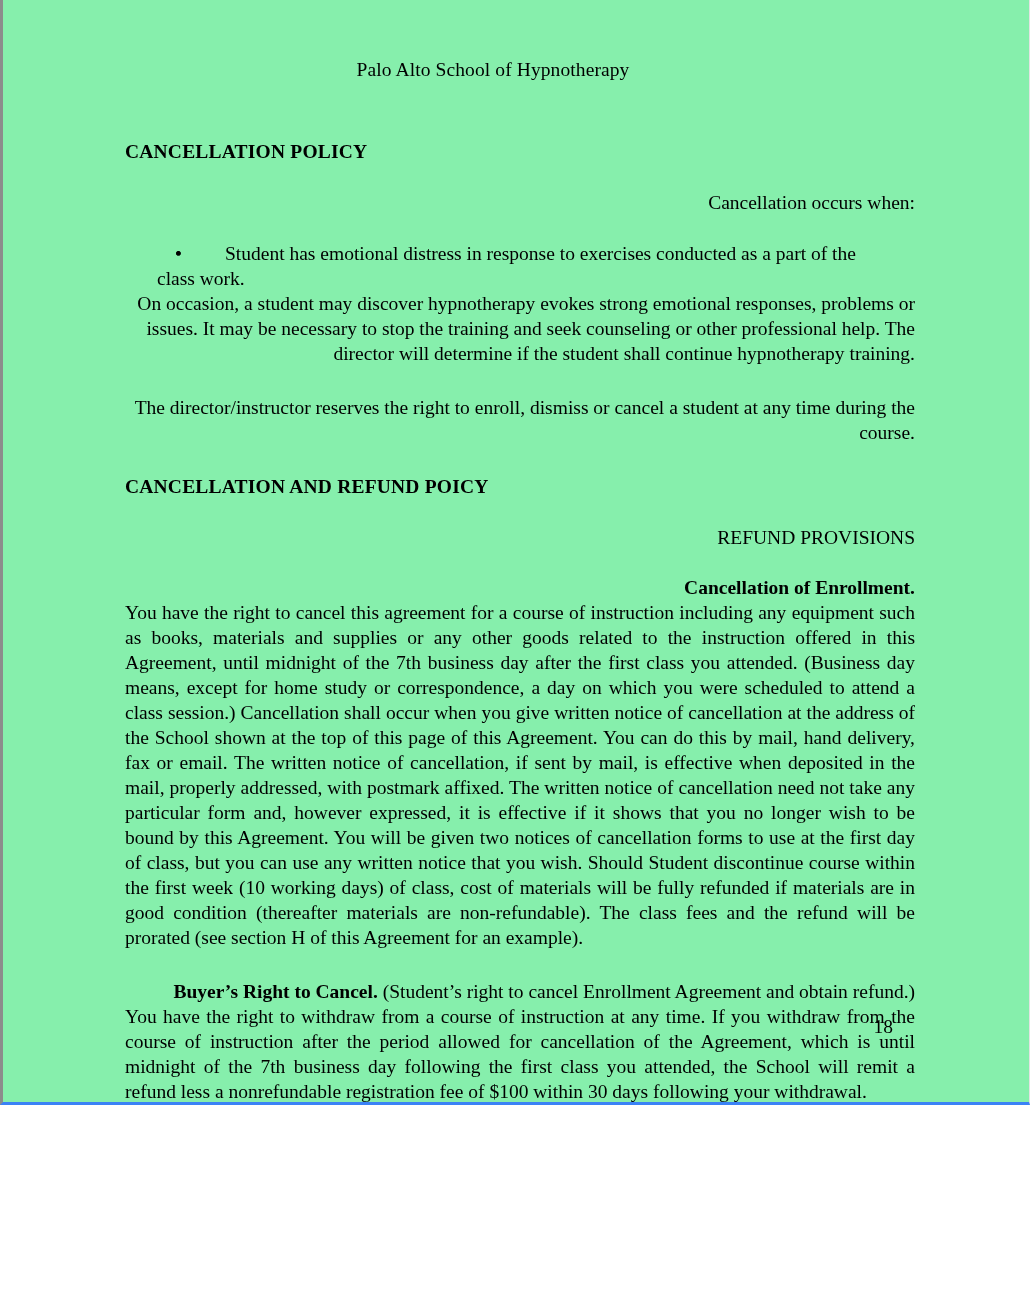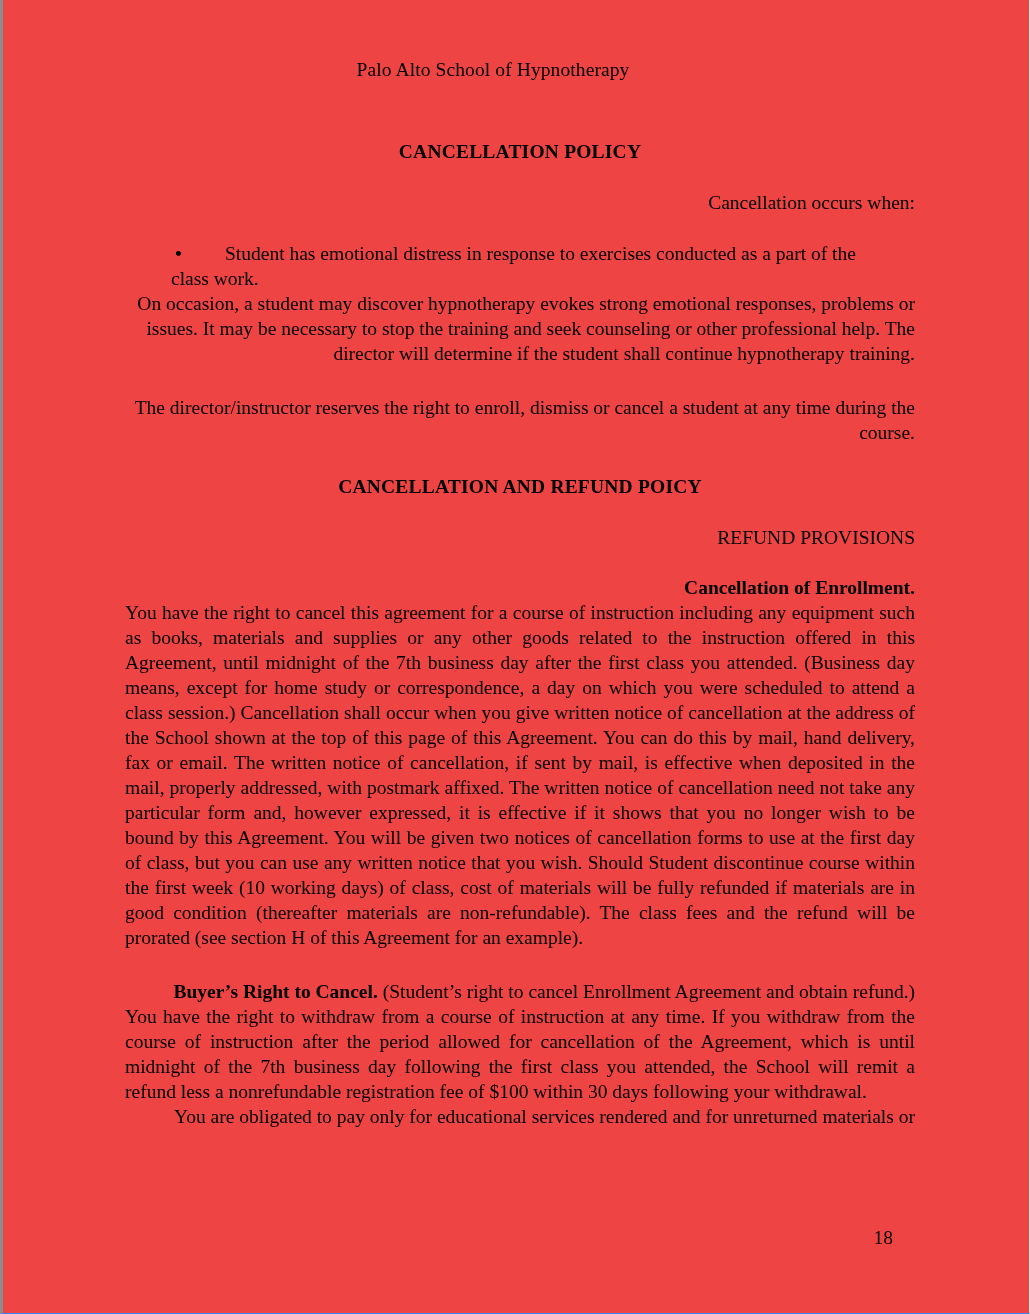--- a/index.html
+++ b/index.html
@@ -8,27 +8,27 @@
     padding: 0;
     background: #ffffff;
   }
   body {
     font-family: "Liberation Serif", "DejaVu Serif", serif;
     color: #000000;
   }
   .page {
     position: relative;
     width: 1030px;
-    height: 1314px;
+    height: 1105px;
     box-sizing: border-box;
-    background: #ef4444;
+    background: #86efac;
     overflow: hidden;
     border-left: 3px solid #8c8c8c;
     border-right: 1px solid #e3e3e3;
-    border-bottom: 1px solid #3b82f6;
+    border-bottom: 3px solid #3b82f6;
   }
   .page-header {
     position: absolute;
     top: 58px;
     left: 0;
     width: 980px;
     text-align: center;
     font-size: 19.5px;
     line-height: 1.2;
     letter-spacing: 0.1px;
@@ -39,21 +39,20 @@
     top: 140px;
     width: 790px;
   }
   h1.section-heading,
   h2.section-heading {
     font-size: 19.5px;
     font-weight: bold;
     margin: 0;
     line-height: 1.28;
     letter-spacing: 0.2px;
-    text-align: center;
   }
   .para {
     font-size: 19.5px;
     line-height: 1.28;
     margin: 0;
     text-align: right;
   }
   .para.justify {
     text-align: justify;
     text-justify: inter-word;
@@ -75,21 +74,21 @@
     text-indent: 0;
   }
   .bullet-item .bullet-glyph {
     position: absolute;
     left: 0;
     top: 0;
     width: 20px;
   }
   .bullet-item .bullet-text { display: inline; }
   .bullet-cont {
-    margin-left: 46px;
+    margin-left: 32px;
     padding-left: 0;
     font-size: 19.5px;
     line-height: 1.28;
   }
 
   .underlined {
     text-underline-offset: 2px;
     font-weight: normal;
   }
   .runin-bold { font-weight: bold; }

